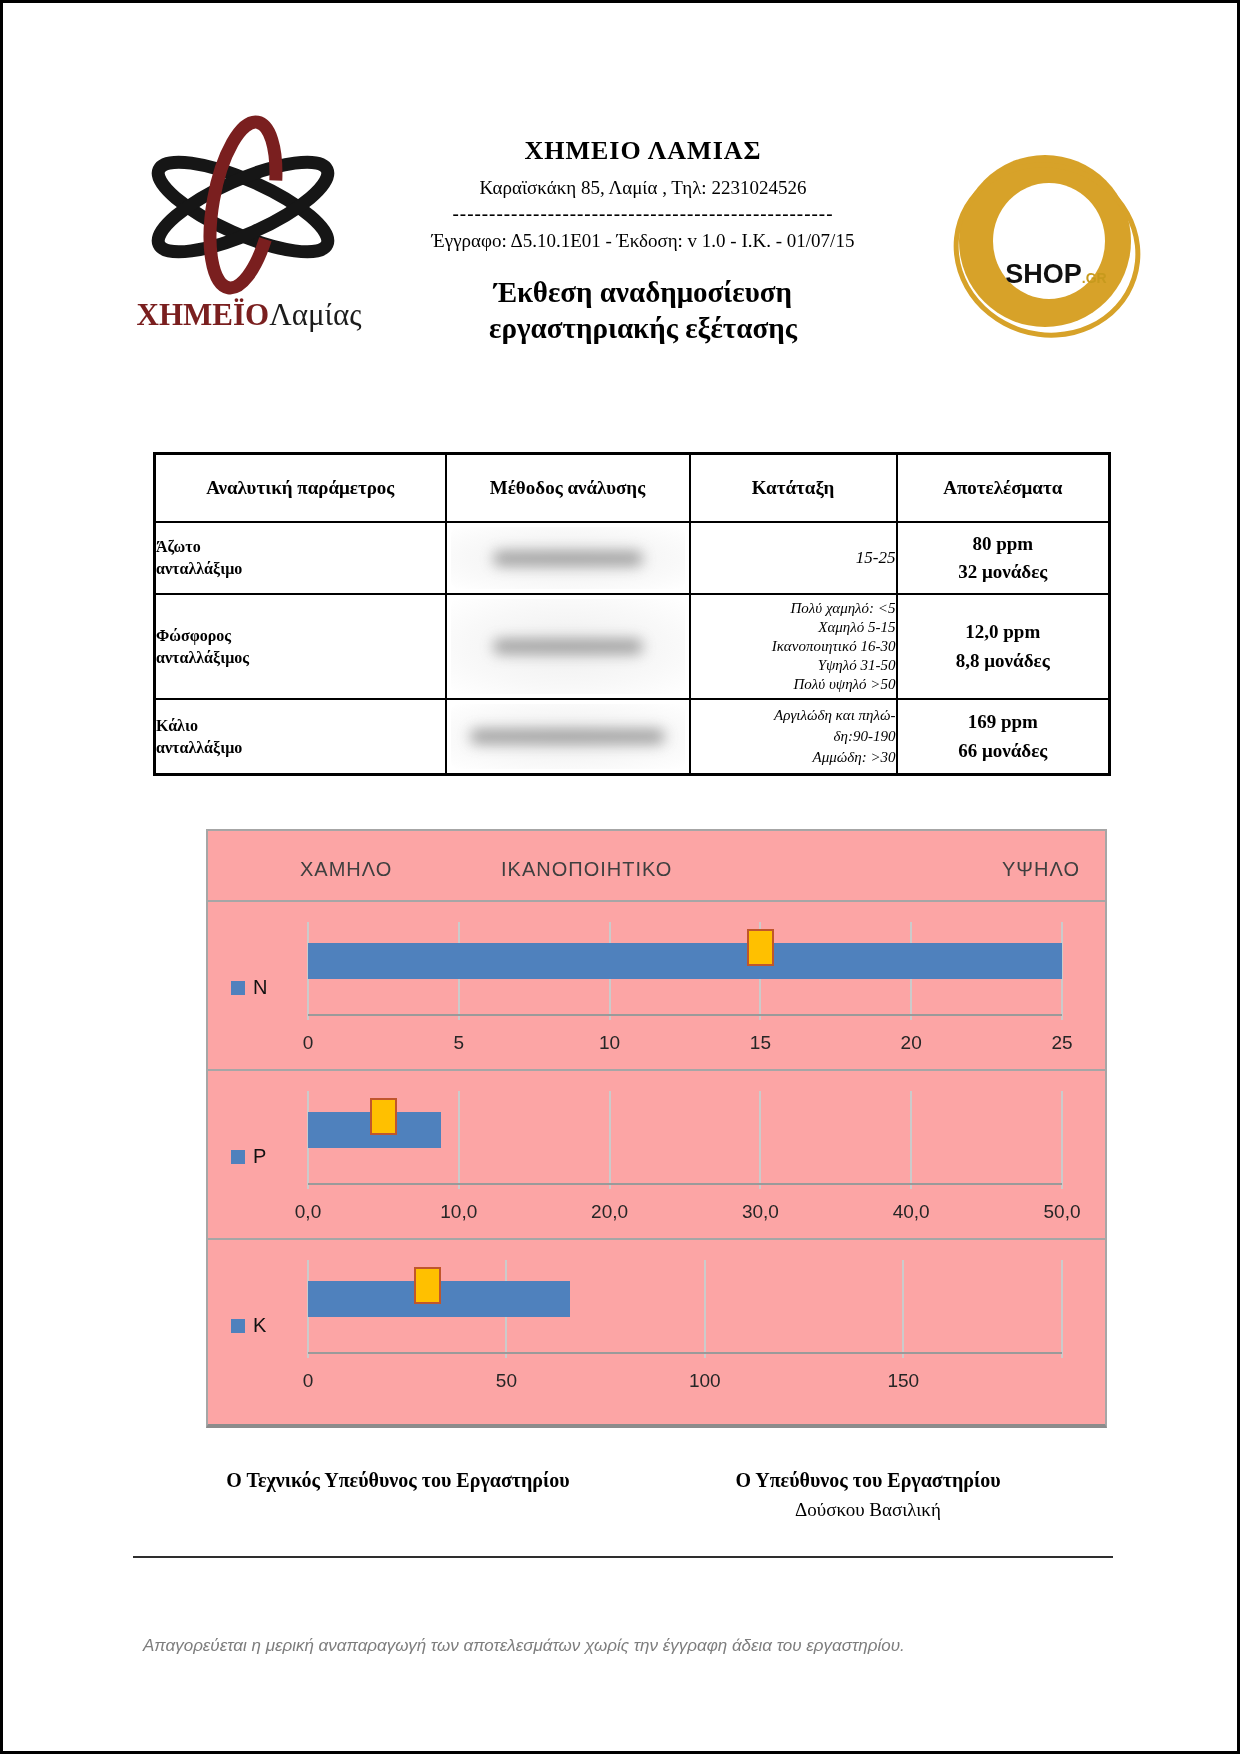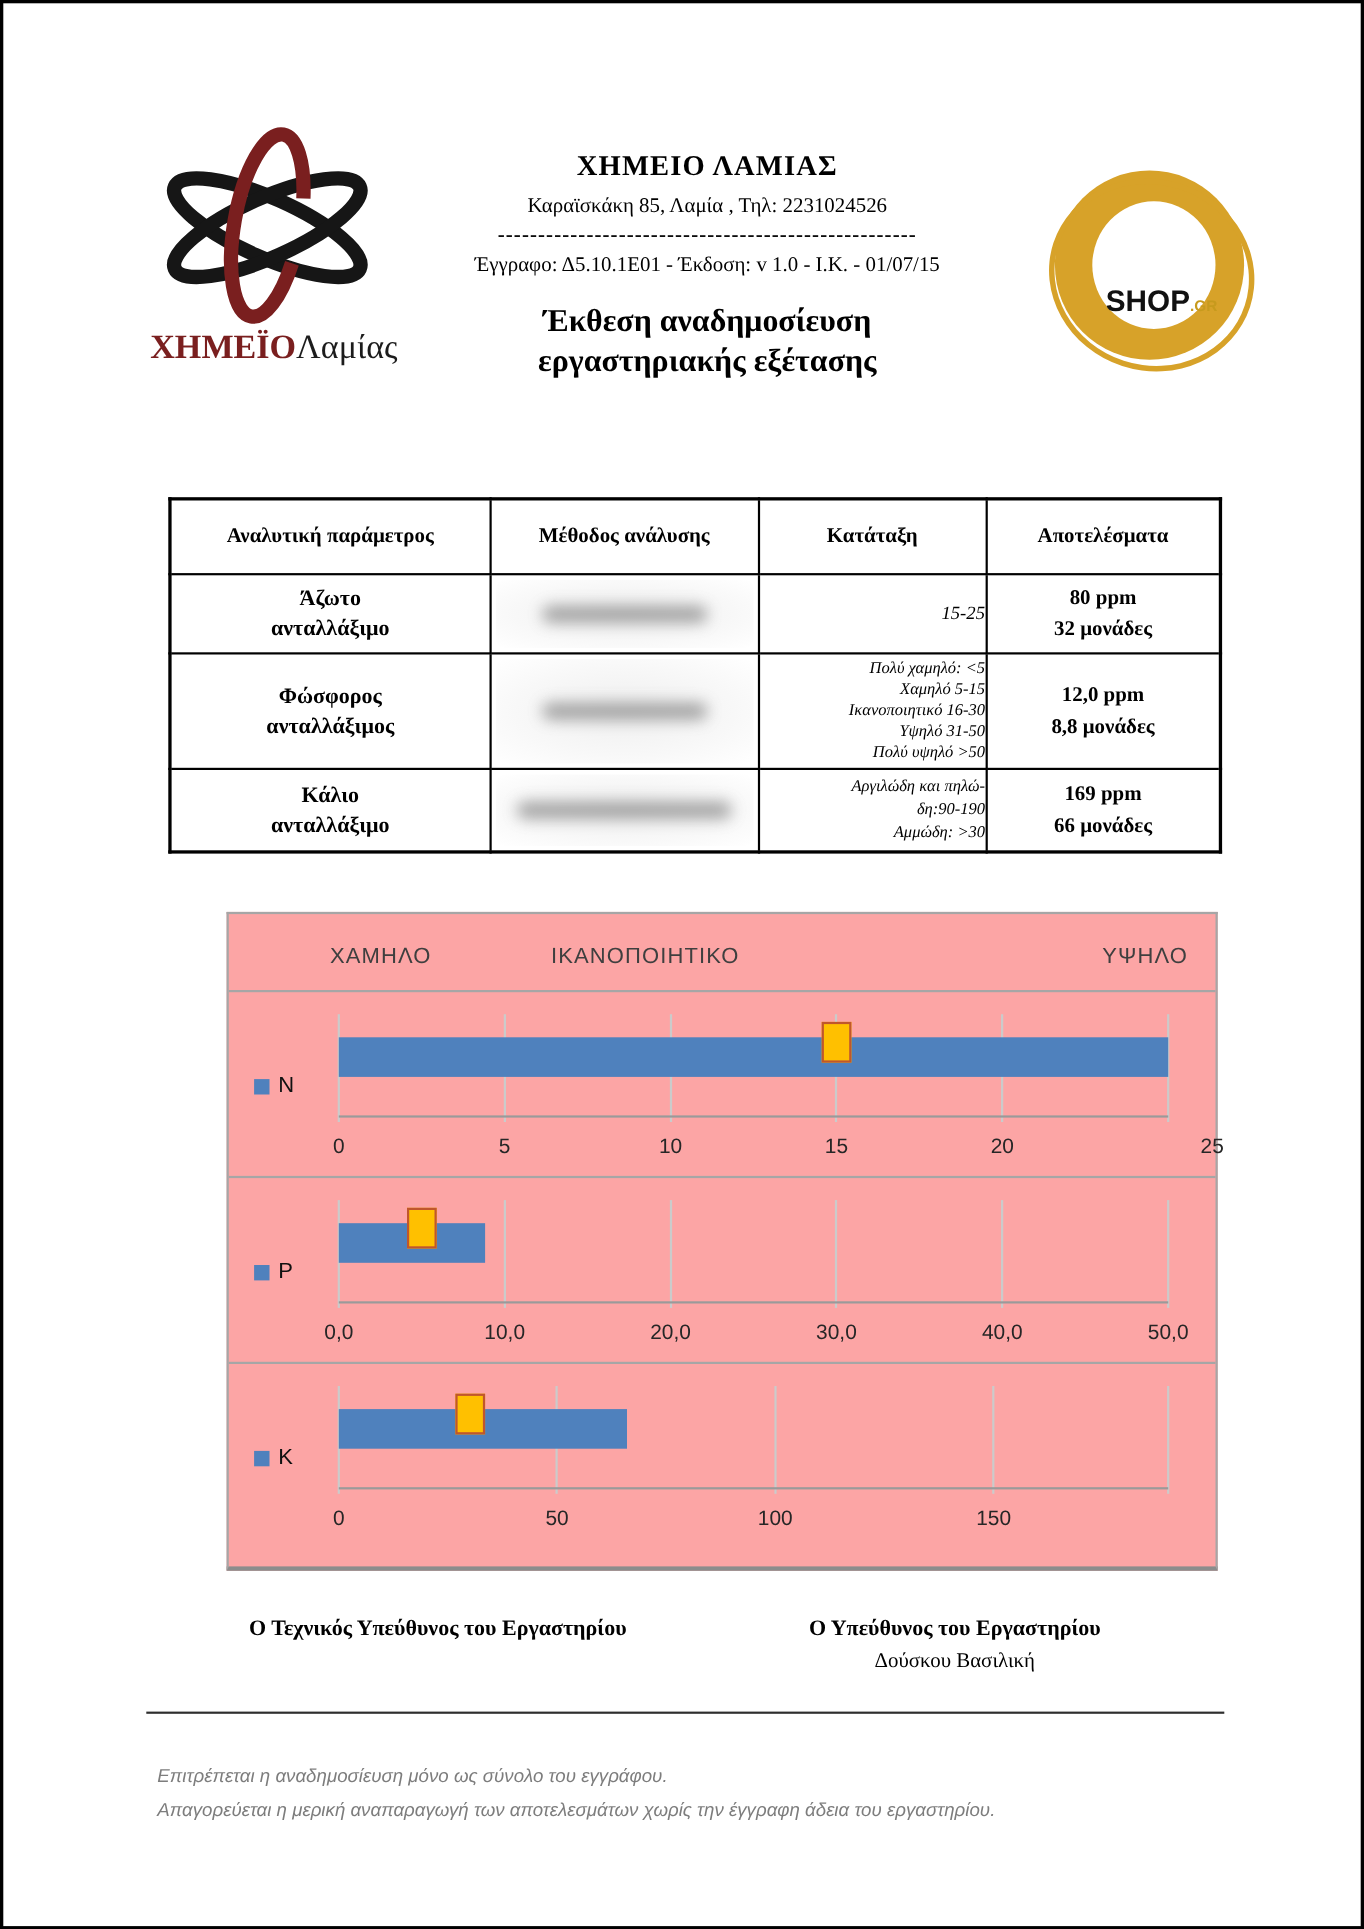--- a/index.html
+++ b/index.html
@@ -29,21 +29,21 @@
   .sci-word1{position:absolute; left:-12px; top:60px; width:214px; text-align:center;
      font-size:37px; font-weight:bold; color:#111; letter-spacing:0px;}
   .sci-word2{position:absolute; left:30px; top:108px; width:150px; text-align:center;
      font-size:27px; font-weight:bold; color:#111;}
   .sci-gr{font-size:14px; font-weight:bold; color:#c79a1d;}
   
   table.results{position:absolute; left:150px; top:449px; width:955px; border-collapse:collapse; table-layout:fixed;
      border:3px solid #000;}
   table.results td, table.results th{border:2px solid #000; padding:0; vertical-align:middle; overflow:hidden;}
   th.hcell{font-size:19px; font-weight:bold; height:66px; text-align:center;}
-  td.param{font-size:20px; font-weight:bold; text-align:center; padding-left:22px; white-space:pre-line; line-height:1.35;margin-left:14px;}
+  td.param{font-size:16px; font-weight:bold; text-align:left; padding-left:22px; white-space:pre-line; line-height:1.35;margin-left:14px;}
   td.rank{font-style:italic; text-align:right; padding-right:18px; white-space:pre-line;}
   td.rank.r1{font-size:17px;}
   td.rank.r2{font-size:15px; line-height:1.28;}
   td.rank.r3{font-size:15px; line-height:1.4;}
   td.result{font-size:19px; font-weight:bold; text-align:center; white-space:pre-line; line-height:1.5;}
   tr.row1 td{height:70px;}
   tr.row2 td{height:103px;}
   tr.row3 td{height:73px;}
   td.method-cell{position:relative;}
   .blurbox{position:absolute; left:4px; top:4px; right:4px; bottom:4px; border-radius:8px;
@@ -188,21 +188,21 @@
           <div class="tick-lab" style="left: 0%;">0</div>
           <div class="gl" style="left: calc(20% - 1px); background: rgb(203, 203, 203);"></div>
           <div class="tick-lab" style="left: 20%;">5</div>
           <div class="gl" style="left: calc(40% - 1px); background: rgb(203, 203, 203);"></div>
           <div class="tick-lab" style="left: 40%;">10</div>
           <div class="gl" style="left: calc(60% - 1px); background: rgb(203, 203, 203);"></div>
           <div class="tick-lab" style="left: 60%;">15</div>
           <div class="gl" style="left: calc(80% - 1px); background: rgb(203, 203, 203);"></div>
           <div class="tick-lab" style="left: 80%;">20</div>
           <div class="gl" style="left: calc(100% - 1px); background: rgb(203, 203, 203);"></div>
-          <div class="tick-lab" style="left: 100%; margin-left: 40px;">25</div>
+          <div class="tick-lab" style="left: 100%;">25</div>
           <div class="axisline" style="background: rgb(154, 154, 154);"></div>
           <div class="bar" style="width: 100%; background: rgb(79, 129, 189);"></div>
           <div class="marker" style="left: calc(60% - 13px); background: rgb(255, 192, 0); border-color: rgb(192, 86, 44);"></div>
         </div>
     </div>
 
     <div class="chart-row">
       <div class="legend">
         <span class="sq"></span>
         <span class="letter">P</span>
@@ -251,15 +251,14 @@
   <div class="sig left">
     <div class="t">Ο Τεχνικός Υπεύθυνος του Εργαστηρίου</div>
   </div>
   <div class="sig right">
     <div class="t">Ο Υπεύθυνος του Εργαστηρίου</div>
     <div class="n">Δούσκου Βασιλική</div>
   </div>
 
   <div class="divider"></div>
 
-  <div class="foot f1">Επιτρέπεται η αναδημοσίευση μόνο ως σύνολο του εγγράφου.</div>
   <div class="foot f2">Απαγορεύεται η μερική αναπαραγωγή των αποτελεσμάτων χωρίς την έγγραφη άδεια του εργαστηρίου.</div>
 </div>
 
 </body></html>

